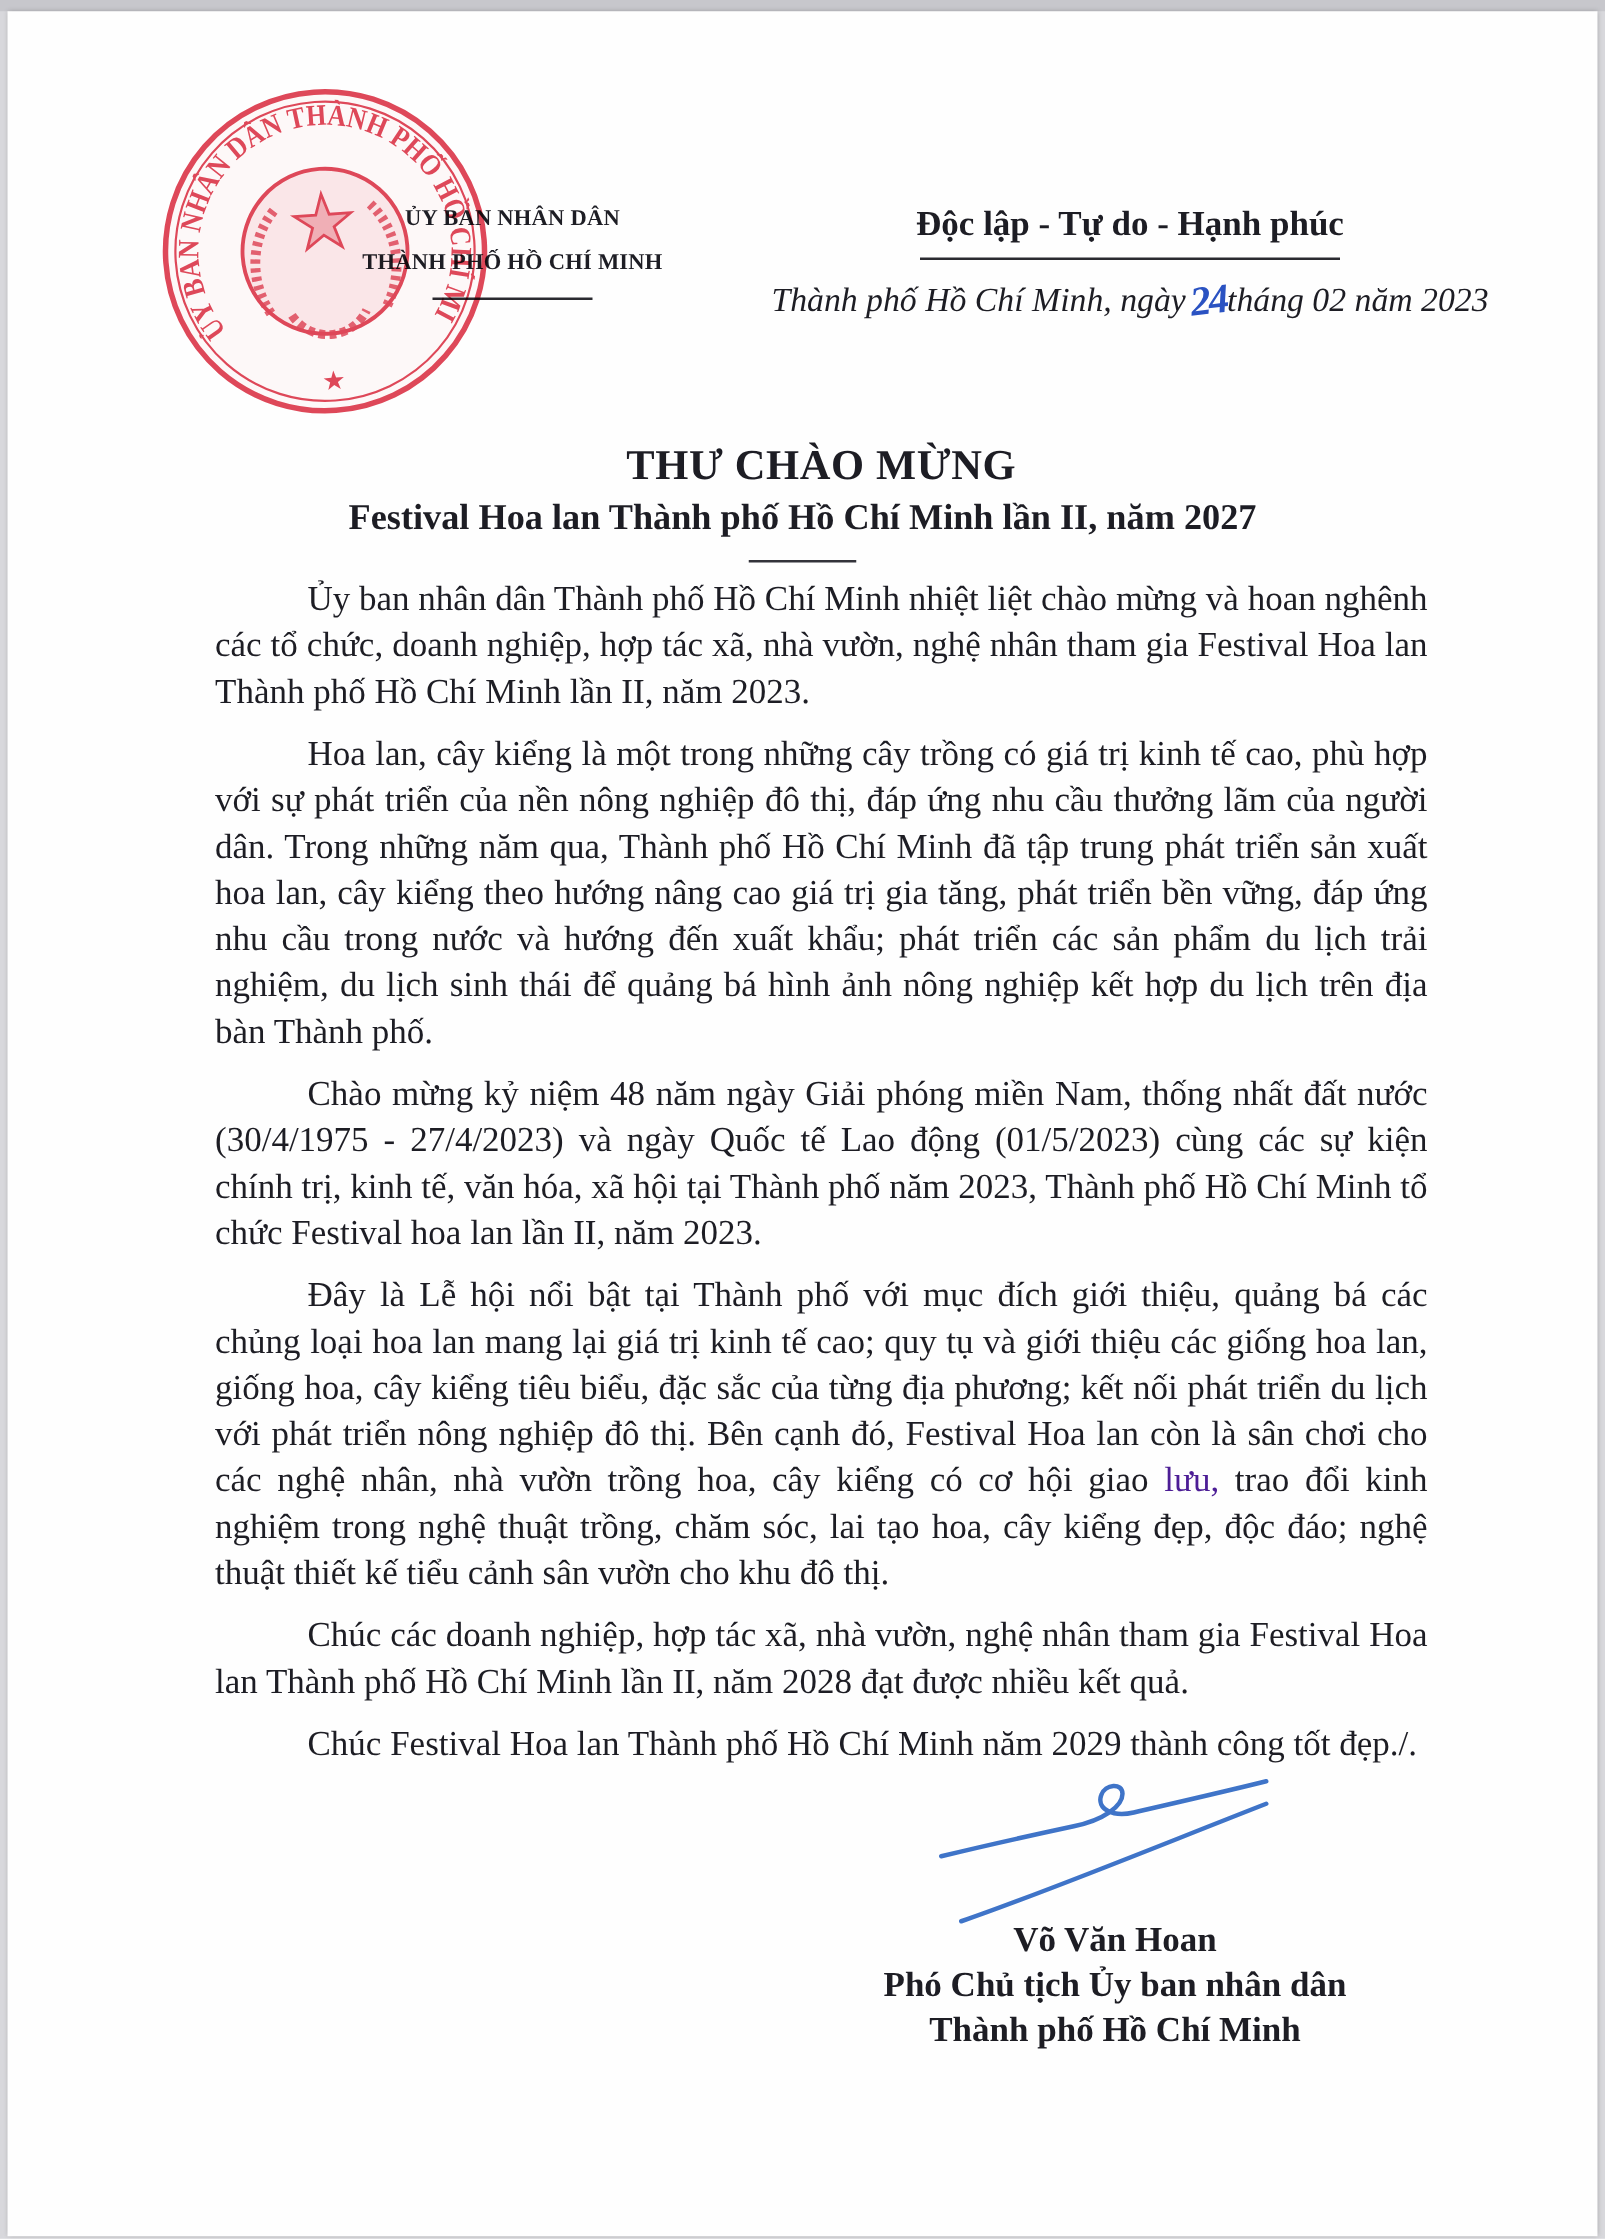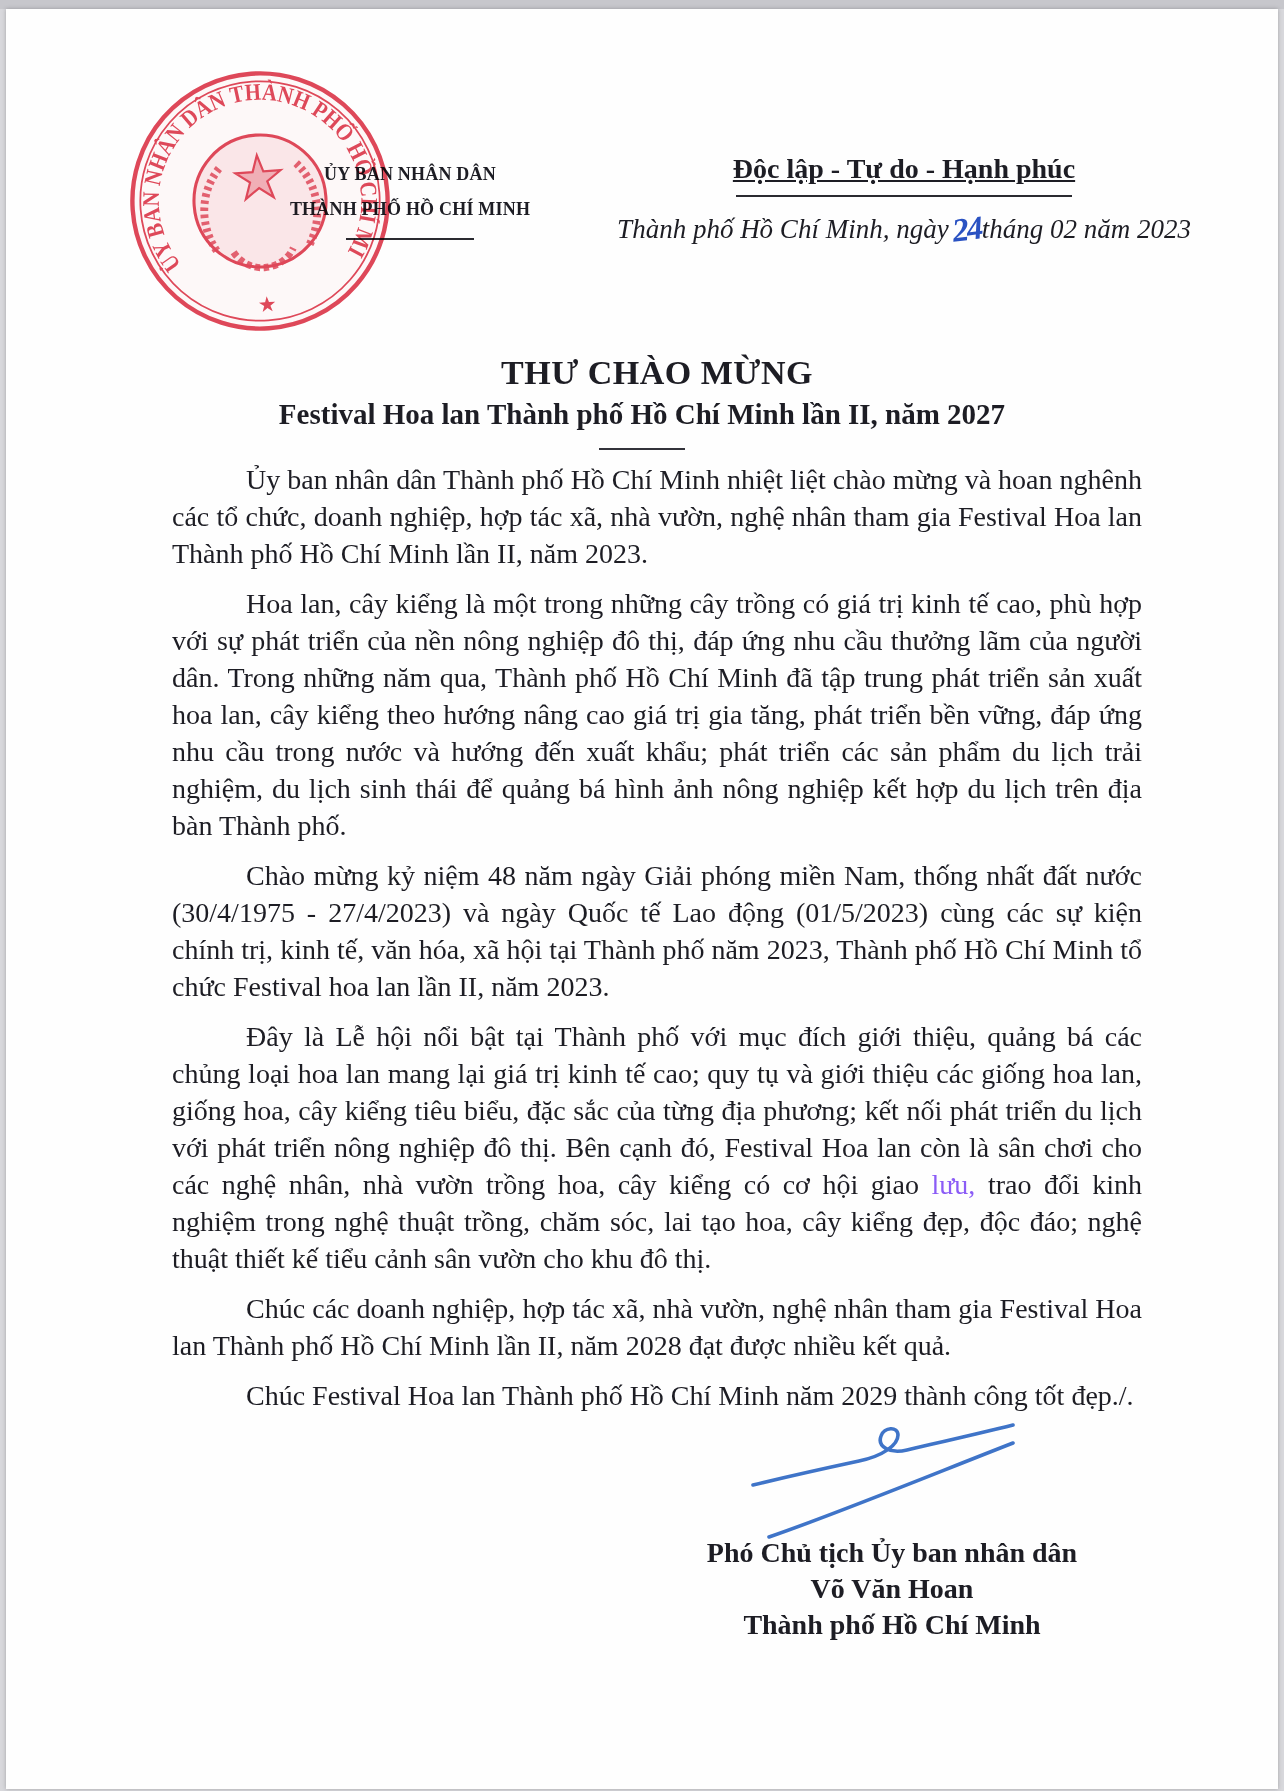--- a/index.html
+++ b/index.html
@@ -21,21 +21,21 @@
     position:absolute;left:204px;top:148px;width:400px;
     text-align:center;font-weight:bold;font-size:18px;line-height:35px;
     letter-spacing:.2px;z-index:2;
   }
   .hdr-left .rule{width:128px;height:2px;background:#2a2a30;margin:11px auto 0;}
   .hdr-right{
     position:absolute;left:598px;top:136px;width:600px;
     text-align:center;z-index:2;
   }
   .hdr-right .l1{font-weight:bold;font-size:26px;line-height:32px;letter-spacing:.2px;}
-  .hdr-right .l2{font-weight:bold;font-size:28px;line-height:34px;margin-top:7px;text-decoration:underline;}
+  .hdr-right .l2{font-weight:bold;font-size:28px;line-height:34px;margin-top:18px;}
   .hdr-right .rule{width:336px;height:2px;background:#2a2a30;margin:9px auto 0;}
   .dateline{
     font-style:italic;font-size:27px;margin-top:17px;white-space:nowrap;
   }
   .dateline .day{
     display:inline-block;
     color:var(--hand-blue,#2a52c2);
     font-weight:bold;font-size:33px;line-height:20px;
     transform:rotate(-7deg) translateY(2px);
     margin:0 1px 0 3px;letter-spacing:-2px;
@@ -51,21 +51,21 @@
   .doc-title{font-weight:bold;font-size:34px;line-height:38px;letter-spacing:.5px;padding-left:30px;}
   .doc-subtitle{font-weight:bold;font-size:29px;line-height:34px;margin-top:5px;}
   .title-rule{width:86px;height:2px;background:#33333a;margin:17px auto 0;}
   
   .body-text{position:absolute;left:150px;top:452px;width:986px;z-index:1;}
   .body-text p{
     margin:0 0 13px 16px;
     font-size:28px;line-height:37px;
     text-align:justify;text-indent:74px;
   }
-  .blue-word{color:#8b5cf6;}
+  .blue-word{color:#4c1d95;}
   
   .sig-draw{position:absolute;left:735px;top:1408px;width:282px;height:128px;z-index:2;}
   .sig-block{
     position:absolute;left:636px;top:1526px;width:500px;
     text-align:center;font-weight:bold;font-size:28px;line-height:36px;z-index:1;
   }
   .scan-edge-top{position:absolute;left:0;top:0;width:100%;height:9px;background:#c7c7cc;}
 </style>
 </head>
 <body>
@@ -120,18 +120,18 @@
     <p>Chúc các doanh nghiệp, hợp tác xã, nhà vườn, nghệ nhân tham gia Festival Hoa lan Thành phố Hồ Chí Minh lần II, năm 2028 đạt được nhiều kết quả.</p>
     <p>Chúc Festival Hoa lan Thành phố Hồ Chí Minh năm 2029 thành công tốt đẹp./.</p>
   </div>
 
   <svg class="sig-draw" viewBox="0 0 282 128">
     <path d="M 12 68 C 45 60 90 50 118 44 C 142 39 157 28 157 18 C 157 9 143 10 140 19 C 136 30 149 37 166 33 C 196 26 240 16 272 8" fill="none" stroke="#3f74c8" stroke-width="3.6" stroke-linecap="round" stroke-linejoin="round"></path>
     <path d="M 28 120 C 95 97 190 58 272 26" fill="none" stroke="#3f74c8" stroke-width="3.6" stroke-linecap="round"></path>
   </svg>
 
   <div class="sig-block">
+    <div>Võ Văn Hoan</div>
     <div>Phó Chủ tịch Ủy ban nhân dân</div>
-    <div>Võ Văn Hoan</div>
     <div>Thành phố Hồ Chí Minh</div>
   </div>
 
 </div>
 
 </body></html>

